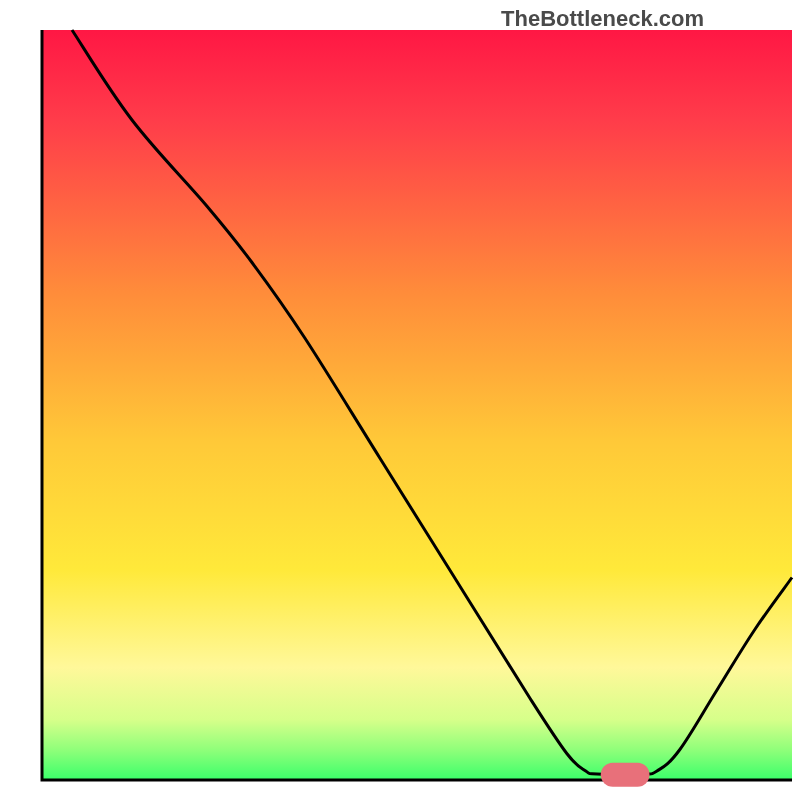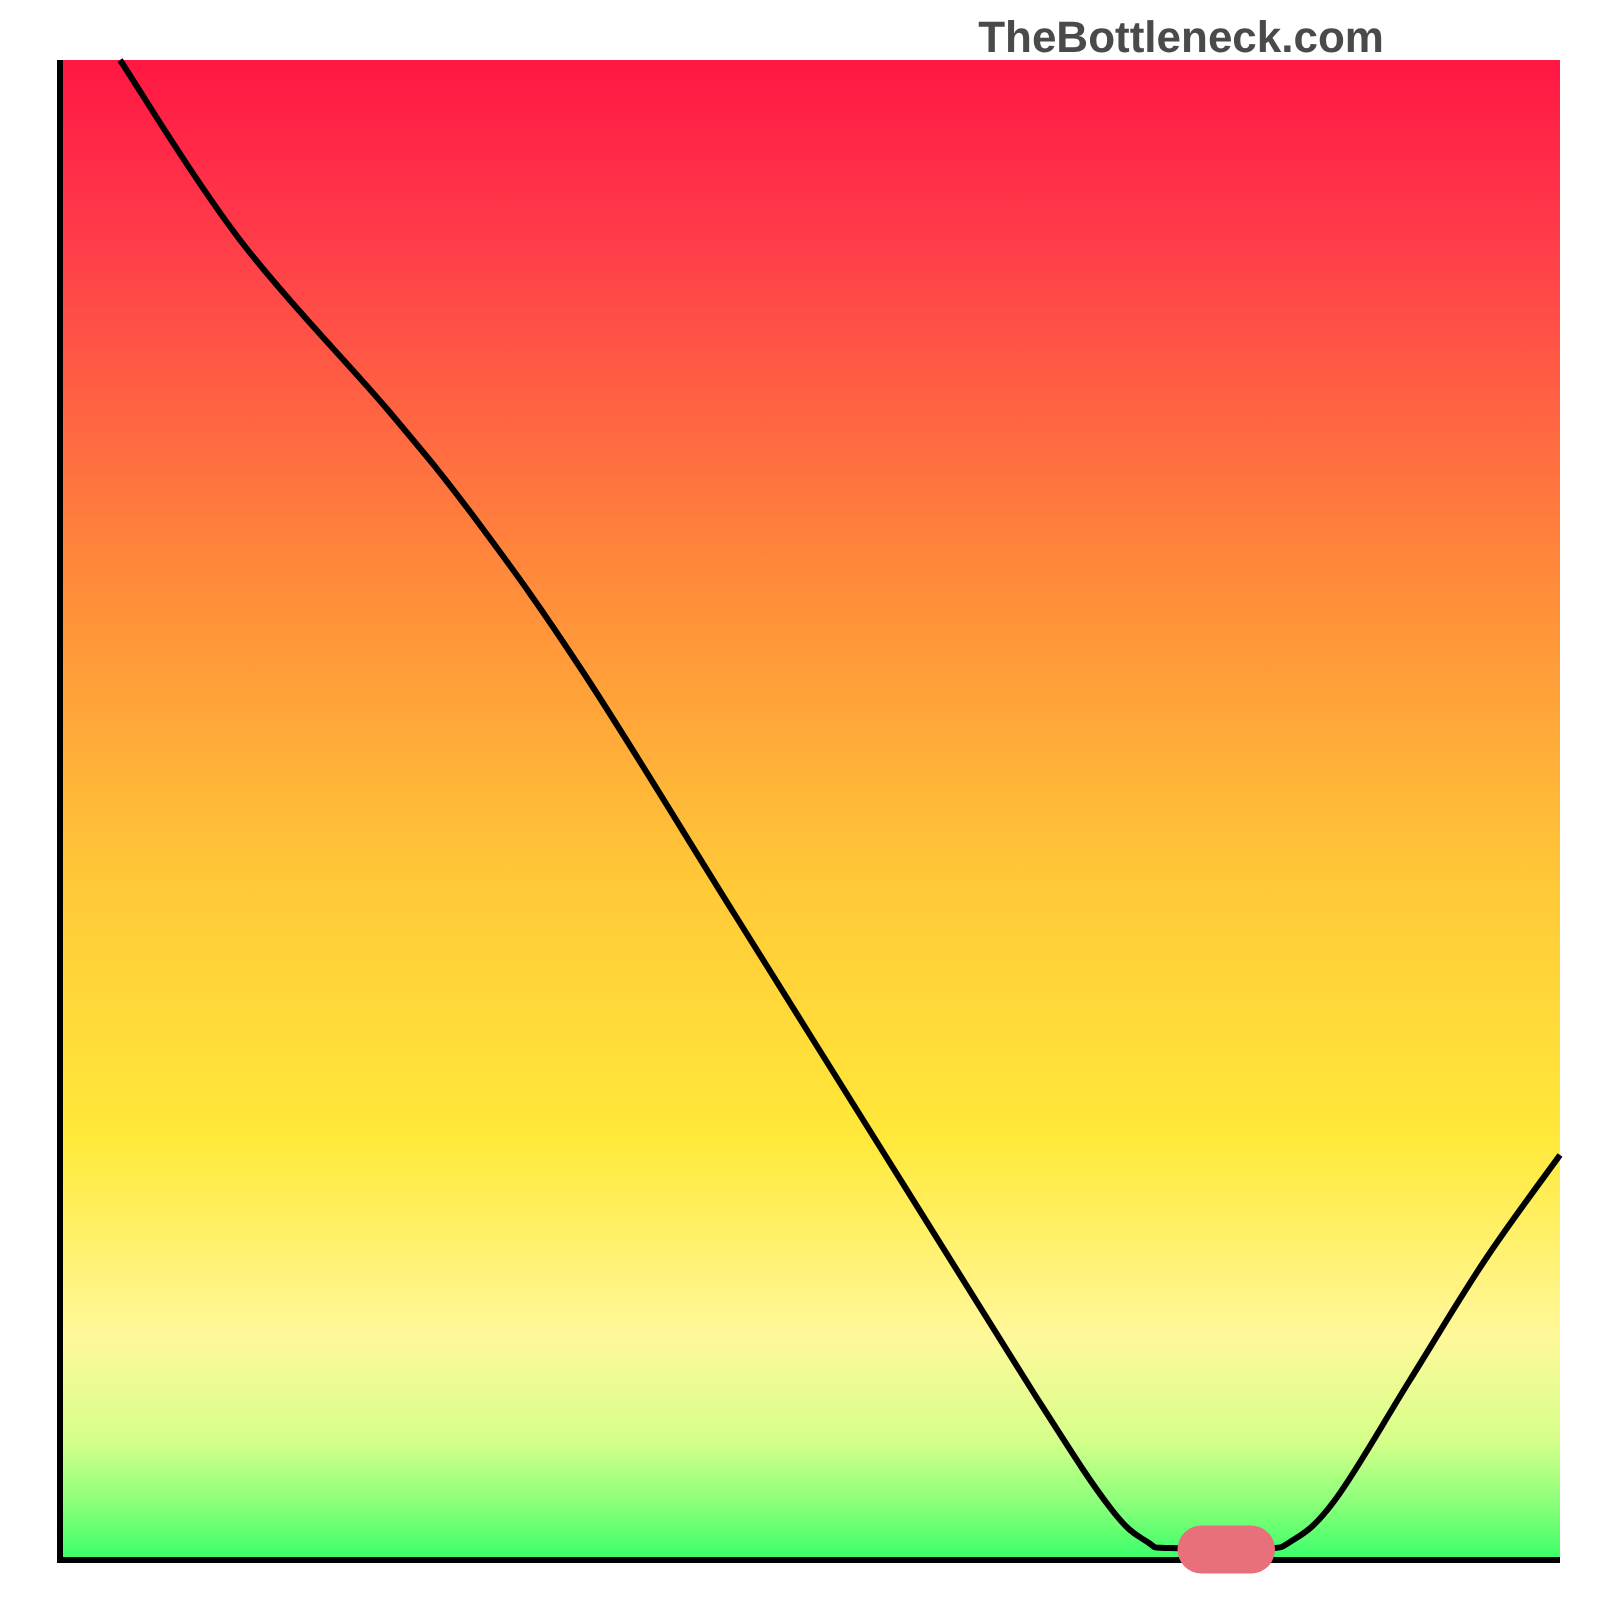--- a/index.html
+++ b/index.html
@@ -6,21 +6,21 @@
     margin: 0;
     padding: 0;
     width: 800px;
     height: 800px;
     position: relative;
     font-family: Arial, sans-serif;
   }
   .chart-container {
     position: absolute;
     top: 0;
-    left: 0;
+    left: 12px;
     width: 712px;
     height: 800px;
   }
   .watermark {
     position: absolute;
     top: 6px;
     right: 20px;
     font-size: 22px;
     font-weight: bold;
     color: #4a4a4a;

